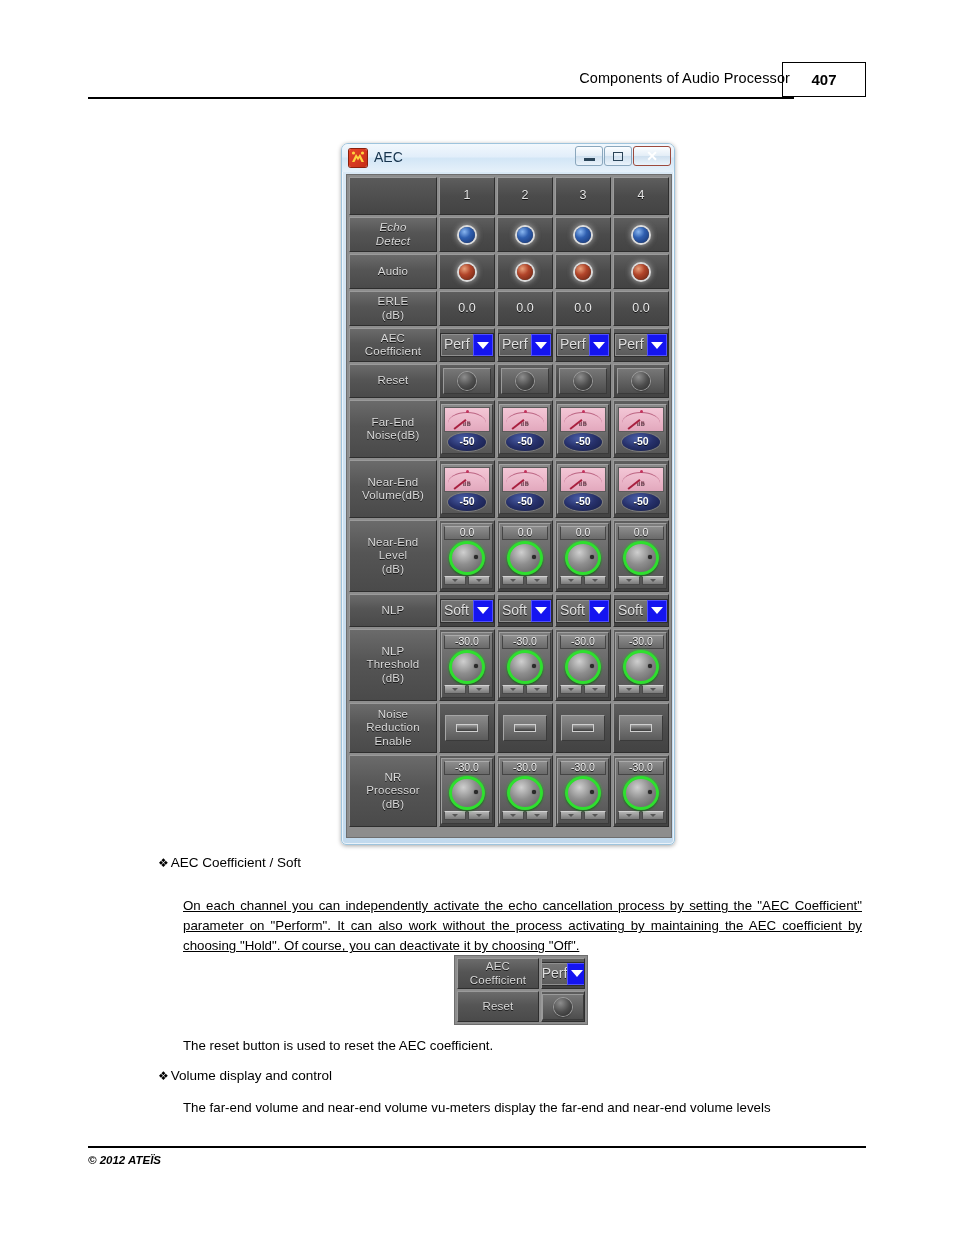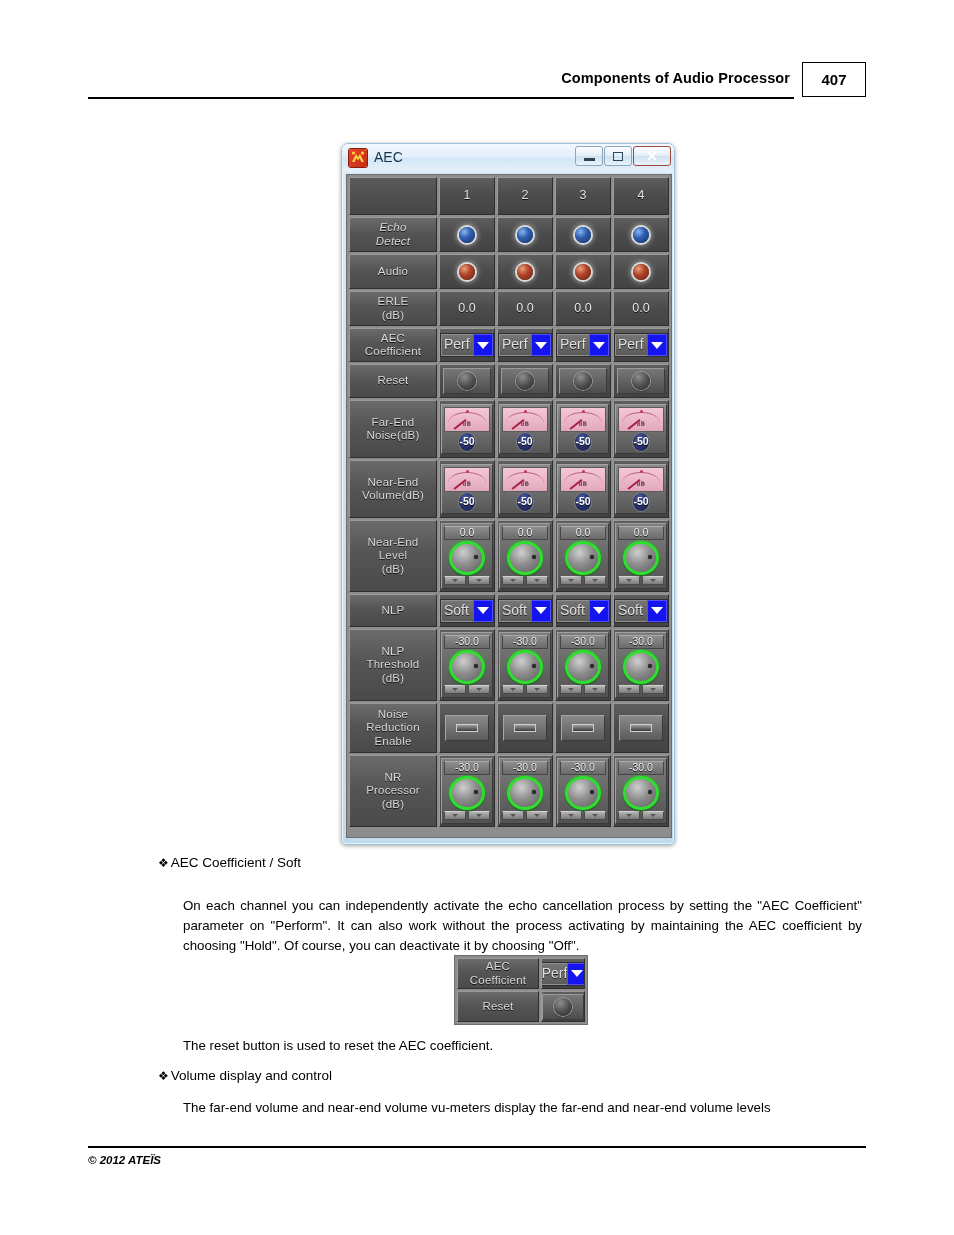--- a/index.html
+++ b/index.html
@@ -6,26 +6,26 @@
   body{
     width:954px;height:1235px;background:#ffffff;
     font-family:"Liberation Sans", sans-serif;
     color:#000;overflow:hidden;position:relative;
   }
 
   
   .page-header{position:absolute;left:88px;top:62px;width:778px;height:38px;}
   .hdr-title{
     position:absolute;right:76px;top:8px;
-    font-size:14.5px;font-weight:bold;letter-spacing:0.1px;
+    font-size:14.5px;font-weight:normal;letter-spacing:0.1px;
     white-space:nowrap;
     margin-left:7px;
   }
   .hdr-pagebox{
-    position:absolute;right:0;top:0;width:64px;height:35px;
+    position:absolute;right:0;top:0;width:84px;height:35px;
     border:1.6px solid #000;box-sizing:border-box;
     display:flex;align-items:center;justify-content:center;
     font-size:15px;font-weight:bold;
   }
   .hdr-rule{position:absolute;left:0;top:35px;width:706px;height:1.6px;background:#000;}
 
   
   .page-footer{position:absolute;left:88px;top:1146px;width:778px;}
   .ftr-rule{position:absolute;left:0;top:0;width:778px;height:1.8px;background:#000;}
   .ftr-text{position:absolute;left:0;top:8px;font-size:11.5px;font-style:italic;font-weight:bold;}
@@ -178,21 +178,21 @@
   }
   .vu-face .db{
     position:absolute;left:50%;top:9px;transform:translateX(-50%);
     font-size:6px;color:#8d4a60;letter-spacing:.5px;
   }
   .vu-face .needle{
     position:absolute;left:9px;bottom:1px;width:15px;height:1.6px;background:#a8203f;
     transform-origin:0% 50%;transform:rotate(-38deg);
   }
   .vu-readout{
-    margin-top:1px;width:16px;height:18px;border-radius:50%;
+    margin-top:1px;width:38px;height:18px;border-radius:50%;
     background:radial-gradient(ellipse at 40% 30%, #4a5fa8 0%, #27316b 50%, #141b43 100%);
     box-shadow:0 0 0 1px #7d7d7d;
     display:flex;align-items:center;justify-content:center;
     color:#fff;font-size:10.5px;font-weight:bold;
   }
 
   
   .knobctl{
     width:52px;height:66px;box-sizing:border-box;
     background:linear-gradient(180deg,#7d7d7d,#525252);
@@ -728,21 +728,21 @@
           </div>
         </div>
       </div>
   </div>
 </div>
 
 <div class="bullet" style="left:158px;top:855px;">
   <span class="glyph">❖</span><span>AEC Coefficient / Soft</span>
 </div>
 
-<div class="para" style="left:183px;top:896px;width:679px;">On each channel you can independently activate the echo cancellation process by setting the "AEC Coefficient" parameter on "Perform". It can also work without the process activating by maintaining the AEC coefficient by choosing "Hold". Of course, you can deactivate it by choosing "Off".</div>
+<div class="para" style="left:183px;top:896px;width:679px;text-decoration:underline;">On each channel you can independently activate the echo cancellation process by setting the "AEC Coefficient" parameter on "Perform". It can also work without the process activating by maintaining the AEC coefficient by choosing "Hold". Of course, you can deactivate it by choosing "Off".</div>
 
 <div class="inset">
   <div class="cell label" style="white-space:pre-line;">AEC
 Coefficient</div>
   <div class="cell">
     <div class="ddl">
       <span class="txt">Perf</span>
       <span class="arw">
           <i></i>
         </span>

